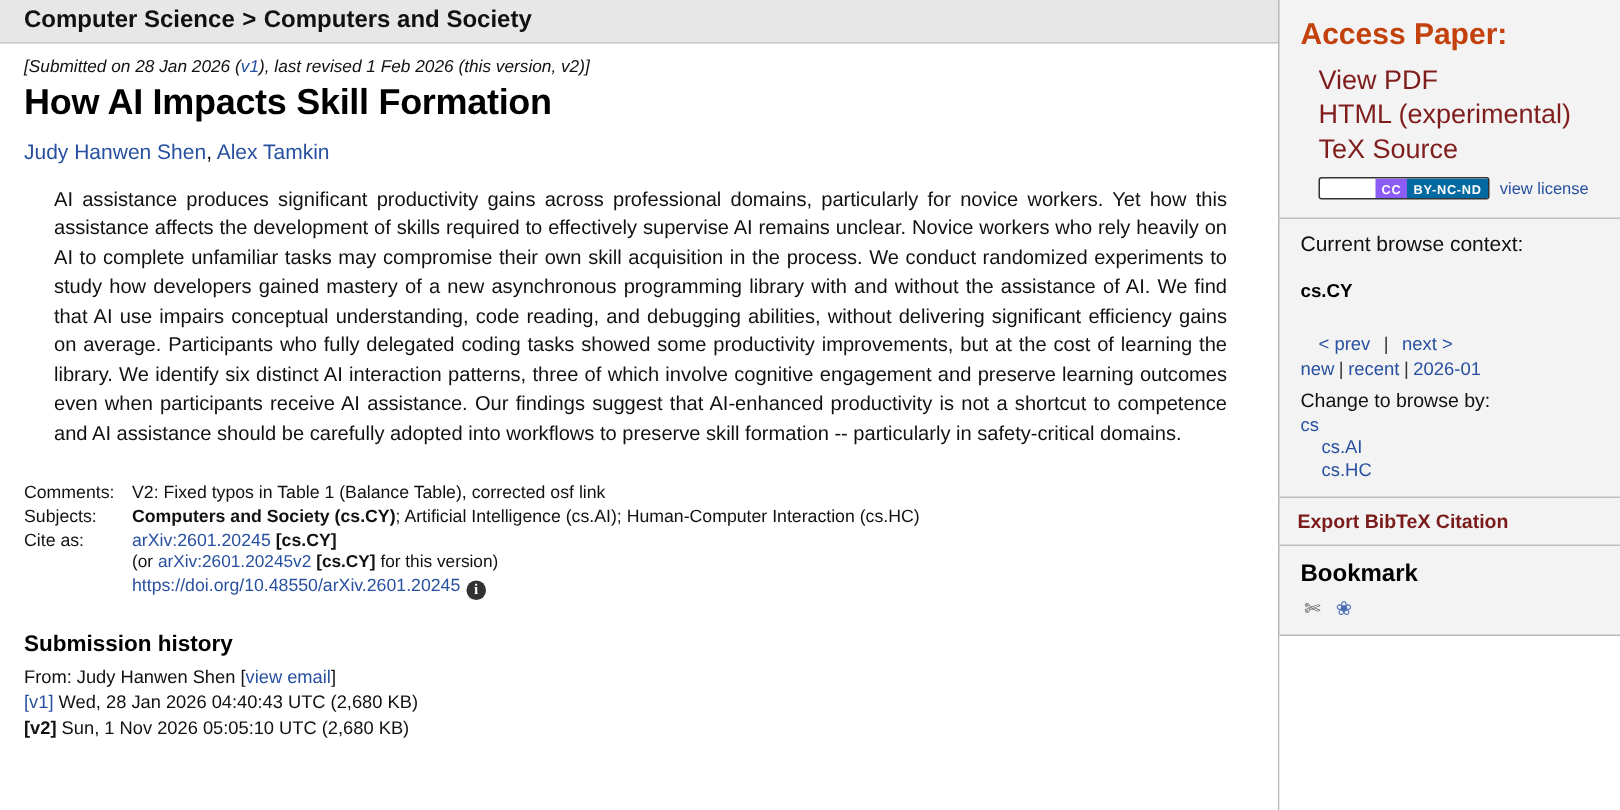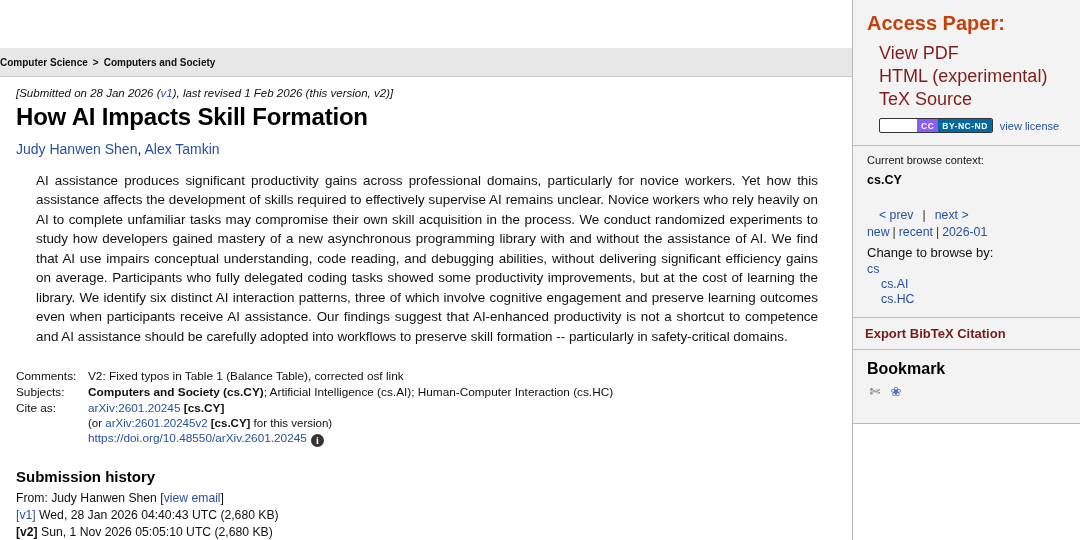--- a/index.html
+++ b/index.html
@@ -23,24 +23,24 @@
     width: 852px; height: 540px;
     background: #ffffff;
   }
 
   #breadcrumb-bar {
     height: 29px;
     background: #e7e7e7;
     border-bottom: 1px solid #c8c8c8;
     display: flex;
     align-items: center;
-    font-weight: bold;
-    font-size: 10px;
-    color: #111;
-    margin-top: 48px;
+    padding-left: 16px;
+    font-weight: bold;
+    font-size: 16px;
+    color: #111;
   }
   #breadcrumb-bar .sep { padding: 0 5px; font-weight: bold; }
 
   #left-body { padding: 8px 16px 0 16px; }
 
   .submitted-line {
     font-style: italic;
     font-size: 11.5px;
     color: #111;
     margin: 2px 0 4px 0;
@@ -174,21 +174,21 @@
   .cc-badge .cc-right {
     background: #0369a1;
     color: #fff;
     padding: 0 4px;
     height: 100%;
     display: flex; align-items: center;
     letter-spacing: 0.5px;
   }
   .license-link { font-size: 11px; color: #2850a0; }
 
-  .ctx-label { font-size: 11px; margin: 0 0 7px 2px; color: #111; }
+  .ctx-label { font-size: 14px; margin: 0 0 17px 2px; color: #111; }
   .ctx-value { font-size: 12.5px; font-weight: bold; margin: 0 0 5px 2px; }
   .nav-row {
     font-size: 12.3px;
     margin: 21px 0 3px 14px;
     color: #2850a0;
   }
   .nav-row .divider { color: #333; padding: 0 9px; }
   .nav-row2 {
     font-size: 12.3px;
     margin: 3px 0 6px 2px;

